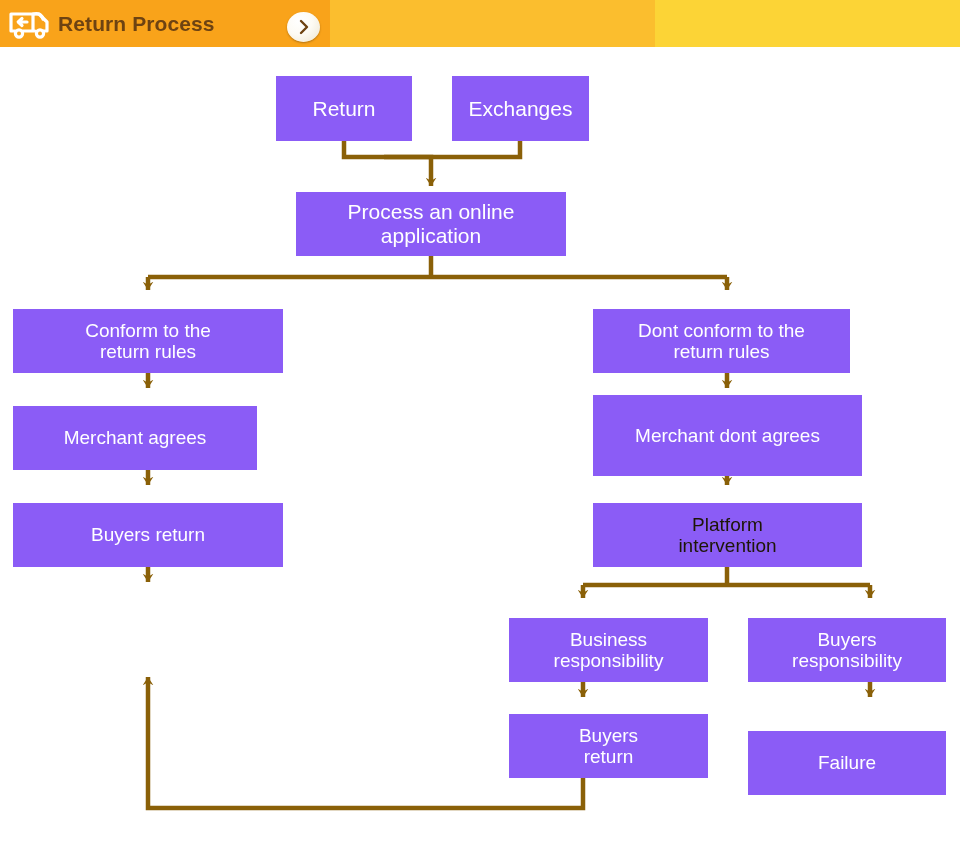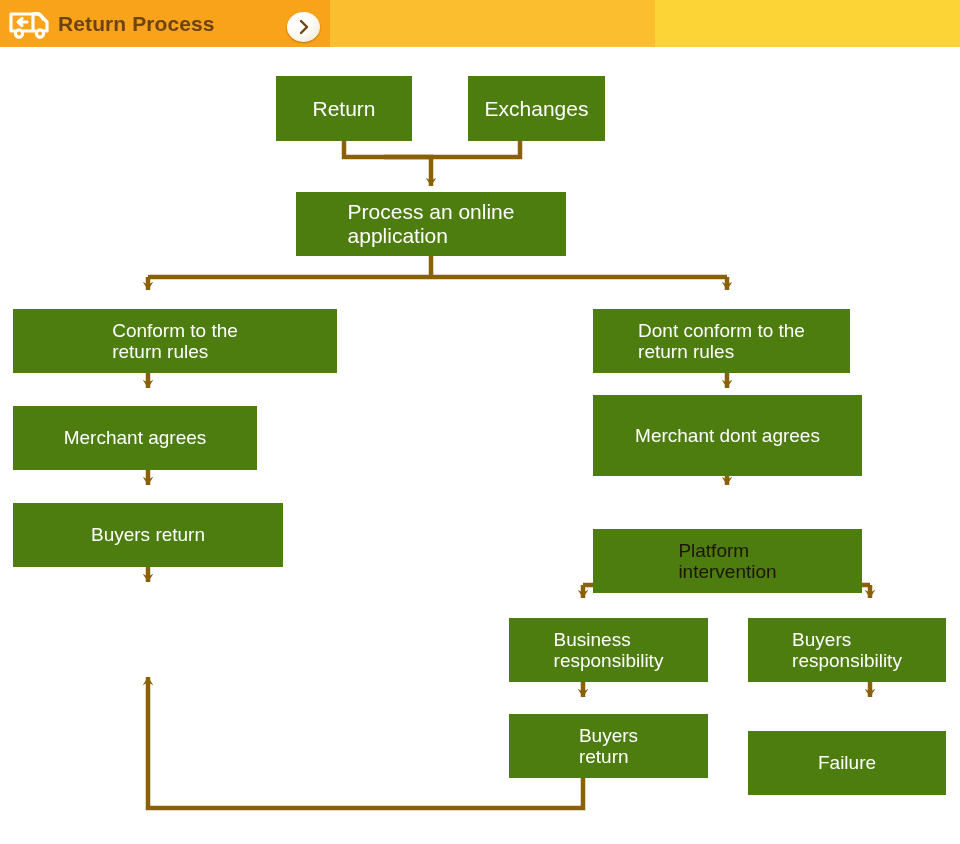--- a/index.html
+++ b/index.html
@@ -59,25 +59,25 @@
 
   
   #canvas {
     position: absolute;
     left: 0; top: 47px;
     width: 960px; height: 797px;
   }
 
   .node {
     position: absolute;
-    background: #4d7c0f;
+    background: #8b5cf6;
     color: #ffffff;
     font-size: 19px;
     line-height: 1.12;
-    text-align: left;
+    text-align: center;
     display: flex;
     align-items: center;
     justify-content: center;
     box-sizing: border-box;
     padding: 2px 4px;
     white-space: pre-line;
   }
   .node.dark-text { color: #1d1606; }
   .node.big { font-size: 21px; }
 
@@ -152,38 +152,38 @@
 
       <path d="M583 635 V650" marker-end="url(#ah-down)"></path>
       <path d="M870 635 V650" marker-end="url(#ah-down)"></path>
 
       <path d="M583 731 V761 H148 V630" marker-end="url(#ah-up)"></path>
     </g>
   </svg>
 
   <div class="node big" style="left:276px; top:29px; width:136px; height:65px;">Return</div>
 
-  <div class="node big" style="left:452px; top:29px; width:137px; height:65px;margin-left:16px;">Exchanges</div>
+  <div class="node big" style="left:452px; top:29px; width:137px; height:65px;">Exchanges</div>
 
   <div class="node big" style="left:296px; top:145px; width:270px; height:64px;">Process an online
 application</div>
 
-  <div class="node" style="left:13px; top:262px; width:324px; height:64px;">Conform to the
+  <div class="node" style="left:13px; top:262px; width:270px; height:64px;">Conform to the
 return rules</div>
 
   <div class="node" style="left:593px; top:262px; width:257px; height:64px;">Dont conform to the
 return rules</div>
 
   <div class="node" style="left:13px; top:359px; width:244px; height:64px;">Merchant agrees</div>
 
   <div class="node" style="left:593px; top:348px; width:269px; height:81px;">Merchant dont agrees</div>
 
   <div class="node" style="left:13px; top:456px; width:270px; height:64px;">Buyers return</div>
 
-  <div class="node dark-text" style="left:593px; top:456px; width:269px; height:64px;margin-top:26px;">Platform
+  <div class="node dark-text" style="left:593px; top:456px; width:269px; height:64px;">Platform
 intervention</div>
 
 
   <div class="node" style="left:509px; top:571px; width:199px; height:64px;">Business
 responsibility</div>
 
   <div class="node" style="left:748px; top:571px; width:198px; height:64px;">Buyers
 responsibility</div>
 
   <div class="node" style="left:509px; top:667px; width:199px; height:64px;">Buyers

